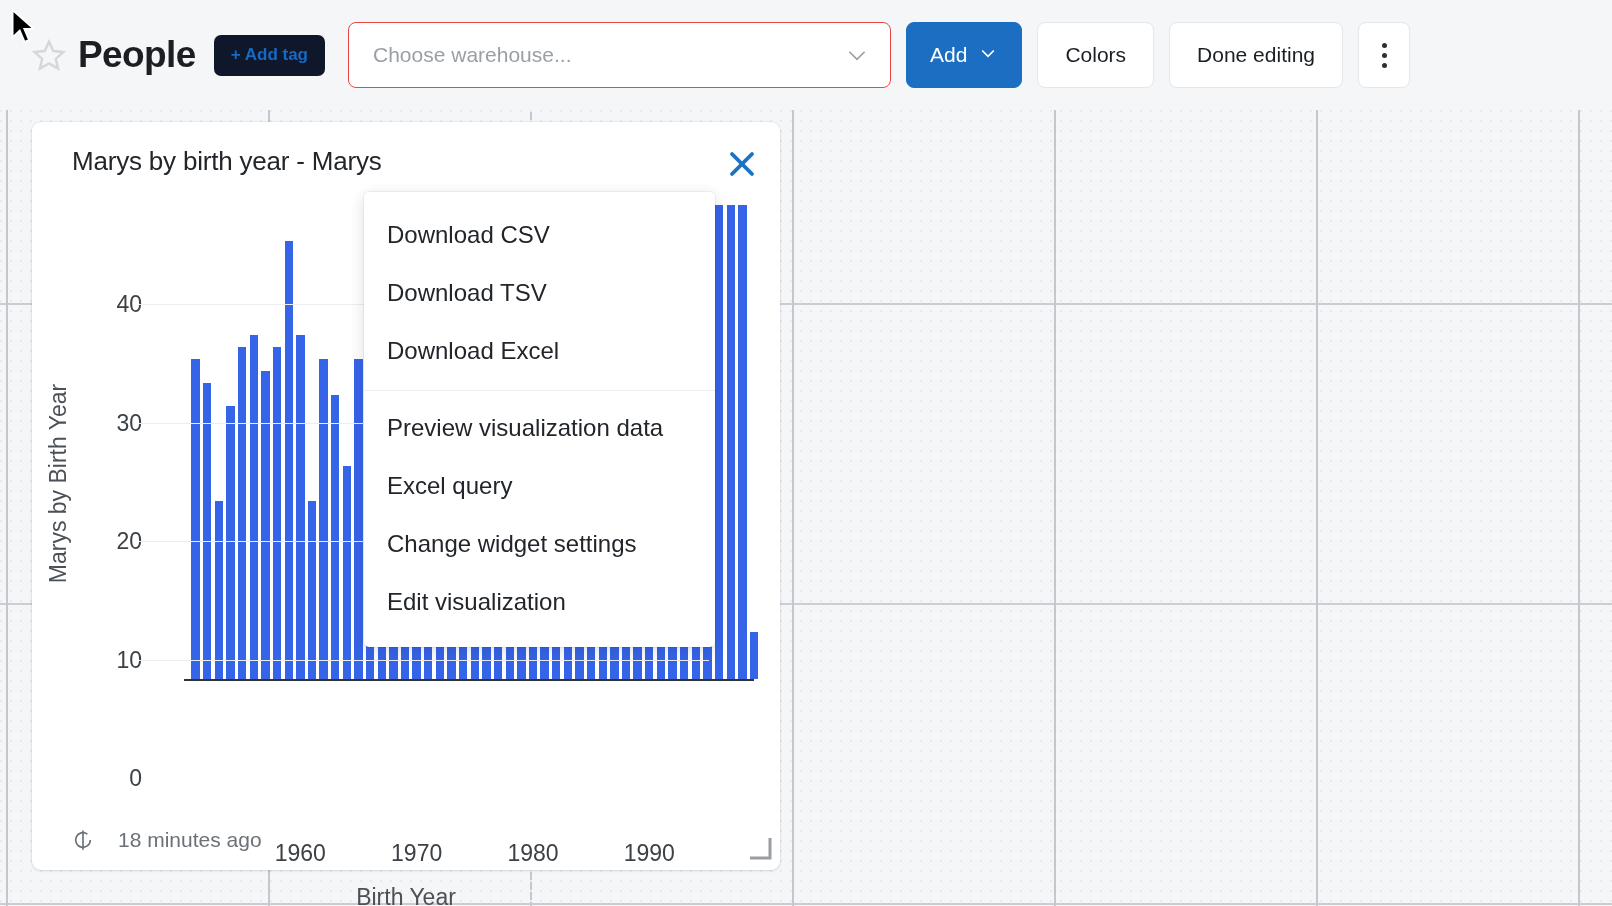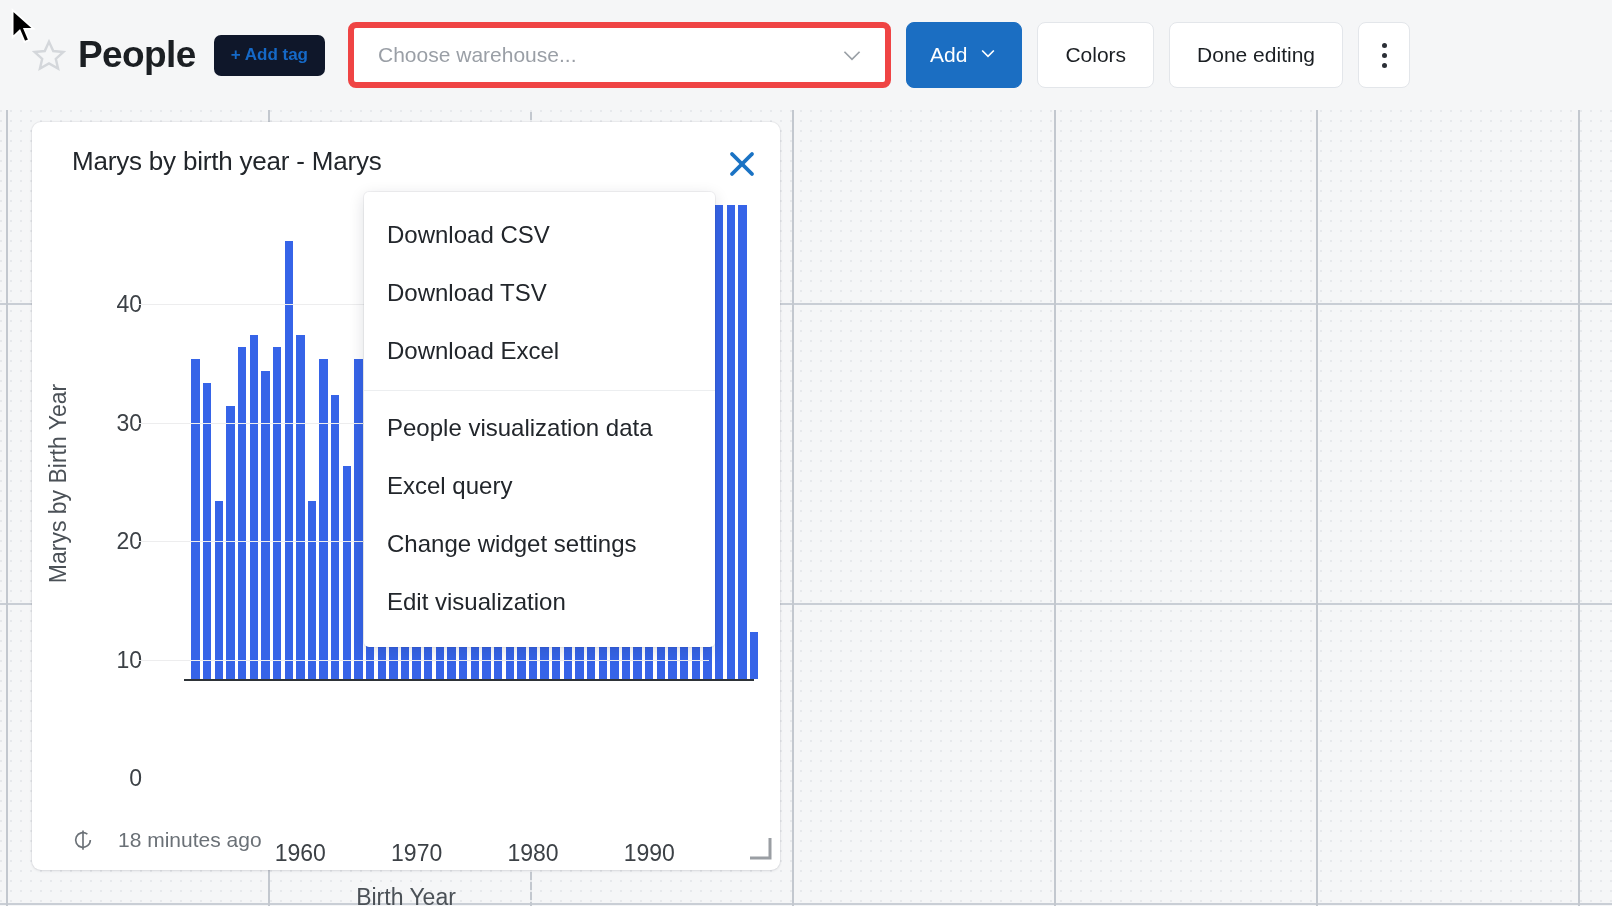--- a/index.html
+++ b/index.html
@@ -27,21 +27,21 @@
     background: #0f172a; color: #1569c7;
     font-size: 17px; font-weight: 600;
     border: none; border-radius: 7px;
     padding: 10px 17px 11px 17px;
     white-space: nowrap; cursor: pointer;
   }
   .warehouse-select {
     margin-left: 23px;
     width: 543px; height: 66px;
     background: #fff;
-    border: 6px solid #ef4444; border-radius: 8px;
+    border: 1px solid #ef4444; border-radius: 8px;
     display: flex; align-items: center;
     padding: 0 20px 0 24px;
     cursor: pointer;
   }
   .warehouse-text { font-size: 21px; color: #9a9fa6; flex: 1 1 auto; white-space: nowrap; }
   .chev { width: 26px; height: 26px; flex: 0 0 auto; }
   .btn {
     height: 66px; background: #fff;
     border: 1px solid #e3e6ea; border-radius: 8px;
     font-family: "Liberation Sans", sans-serif;
@@ -305,21 +305,21 @@
     <svg viewBox="0 0 24 24" width="24" height="24" fill="none" stroke="#9a9ea3" stroke-width="3">
       <polyline points="22,2 22,22 2,22"></polyline>
     </svg>
   </span>
 
   <div class="menu">
       <div class="menu-item">Download CSV</div>
       <div class="menu-item">Download TSV</div>
       <div class="menu-item">Download Excel</div>
       <div class="menu-sep"></div>
-      <div class="menu-item">People visualization data</div>
+      <div class="menu-item">Preview visualization data</div>
       <div class="menu-item">Excel query</div>
       <div class="menu-item">Change widget settings</div>
       <div class="menu-item">Edit visualization</div>
     </div>
 </div>
 
 <span class="cursor">
   <svg viewBox="0 0 20 28" width="26" height="38">
     <path d="M2,1 L2,22 L7.5,16.8 L11.2,25.5 L14.6,24 L11,15.4 L18,15.2 Z" fill="#000" stroke="#fff" stroke-width="1.4"></path>
   </svg>

